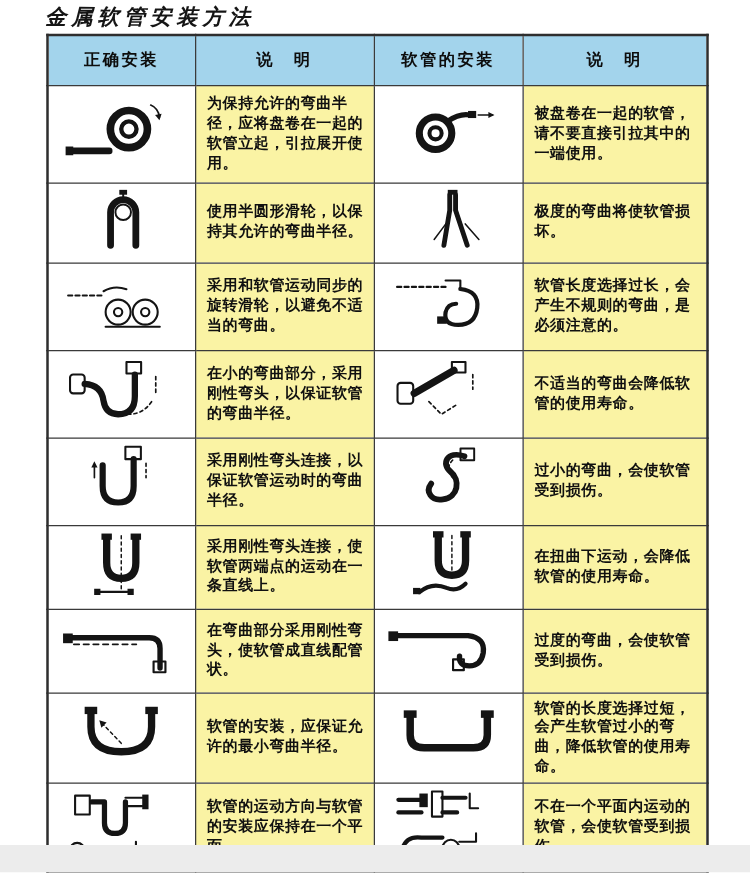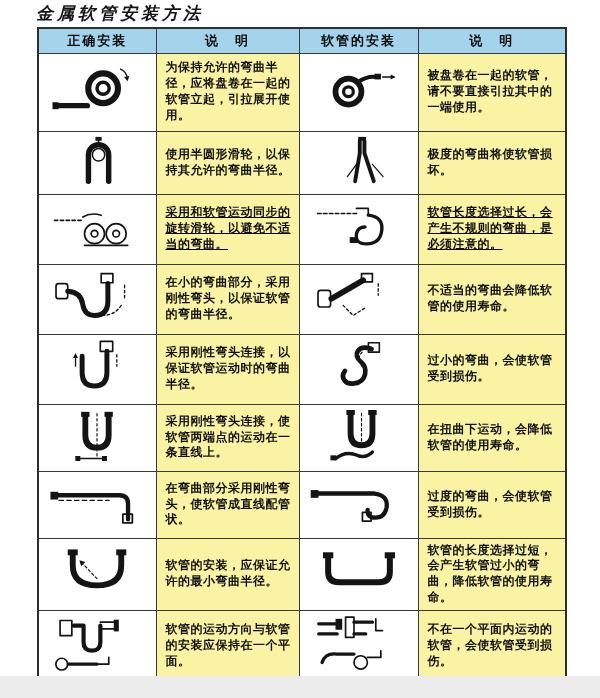--- a/index.html
+++ b/index.html
@@ -19,21 +19,21 @@
     border-collapse:collapse;table-layout:fixed;
     width:528px;
     background:#ffffff;
   }
   .install-table th,.install-table td{
     border:1px solid #3a3a3a;
     padding:0;
     overflow:hidden;
   }
   .install-table{border:2px solid #2e2e2e;}
-  .install-table thead tr{height:25px;}
+  .install-table thead tr{height:40px;}
   .install-table th{
     background:#a3d4ec;
     font-size:13px;font-weight:bold;color:#0d0d0d;
     letter-spacing:2px;text-align:center;
   }
   td.desc-cell{
     background:#faf3a4;
     vertical-align:middle;
   }
   td.desc-cell .desc-text{
@@ -114,21 +114,21 @@
         <td class="img-cell"><span class="fig"><svg width="70" height="58" viewBox="0 0 90 64">
               <path class="stroke" stroke-width="5" d="M40 58 L46 22 L46 6"></path>
               <path class="stroke" stroke-width="5" d="M64 58 L52 22 L52 6"></path>
               <path class="stroke" stroke-width="1.6" d="M30 52 l12 -16 M76 52 l-14 -16"></path>
               <rect x="44" y="1" width="10" height="5" class="filldark"></rect>
             </svg></span></td>
         <td class="desc-cell">
           <span class="desc-text">极度的弯曲将使软管损坏。</span>
         </td>
       </tr>
-      <tr style="height: 70px; text-decoration: underline;">
+      <tr style="height: 70px;">
         <td class="img-cell"><span class="fig"><svg width="96" height="50" viewBox="0 0 110 60">
               <path class="stroke" stroke-width="2" stroke-dasharray="4 3" d="M4 22 H38"></path>
               <path class="stroke" stroke-width="2" d="M38 18 q10 -6 22 -2"></path>
               <circle class="stroke" stroke-width="2" cx="52" cy="38" r="12"></circle>
               <circle class="stroke" stroke-width="2" cx="52" cy="38" r="4"></circle>
               <circle class="stroke" stroke-width="2" cx="78" cy="38" r="12"></circle>
               <circle class="stroke" stroke-width="2" cx="78" cy="38" r="4"></circle>
               <path class="stroke" stroke-width="2" d="M40 52 H92"></path>
             </svg></span></td>
         <td class="desc-cell">

